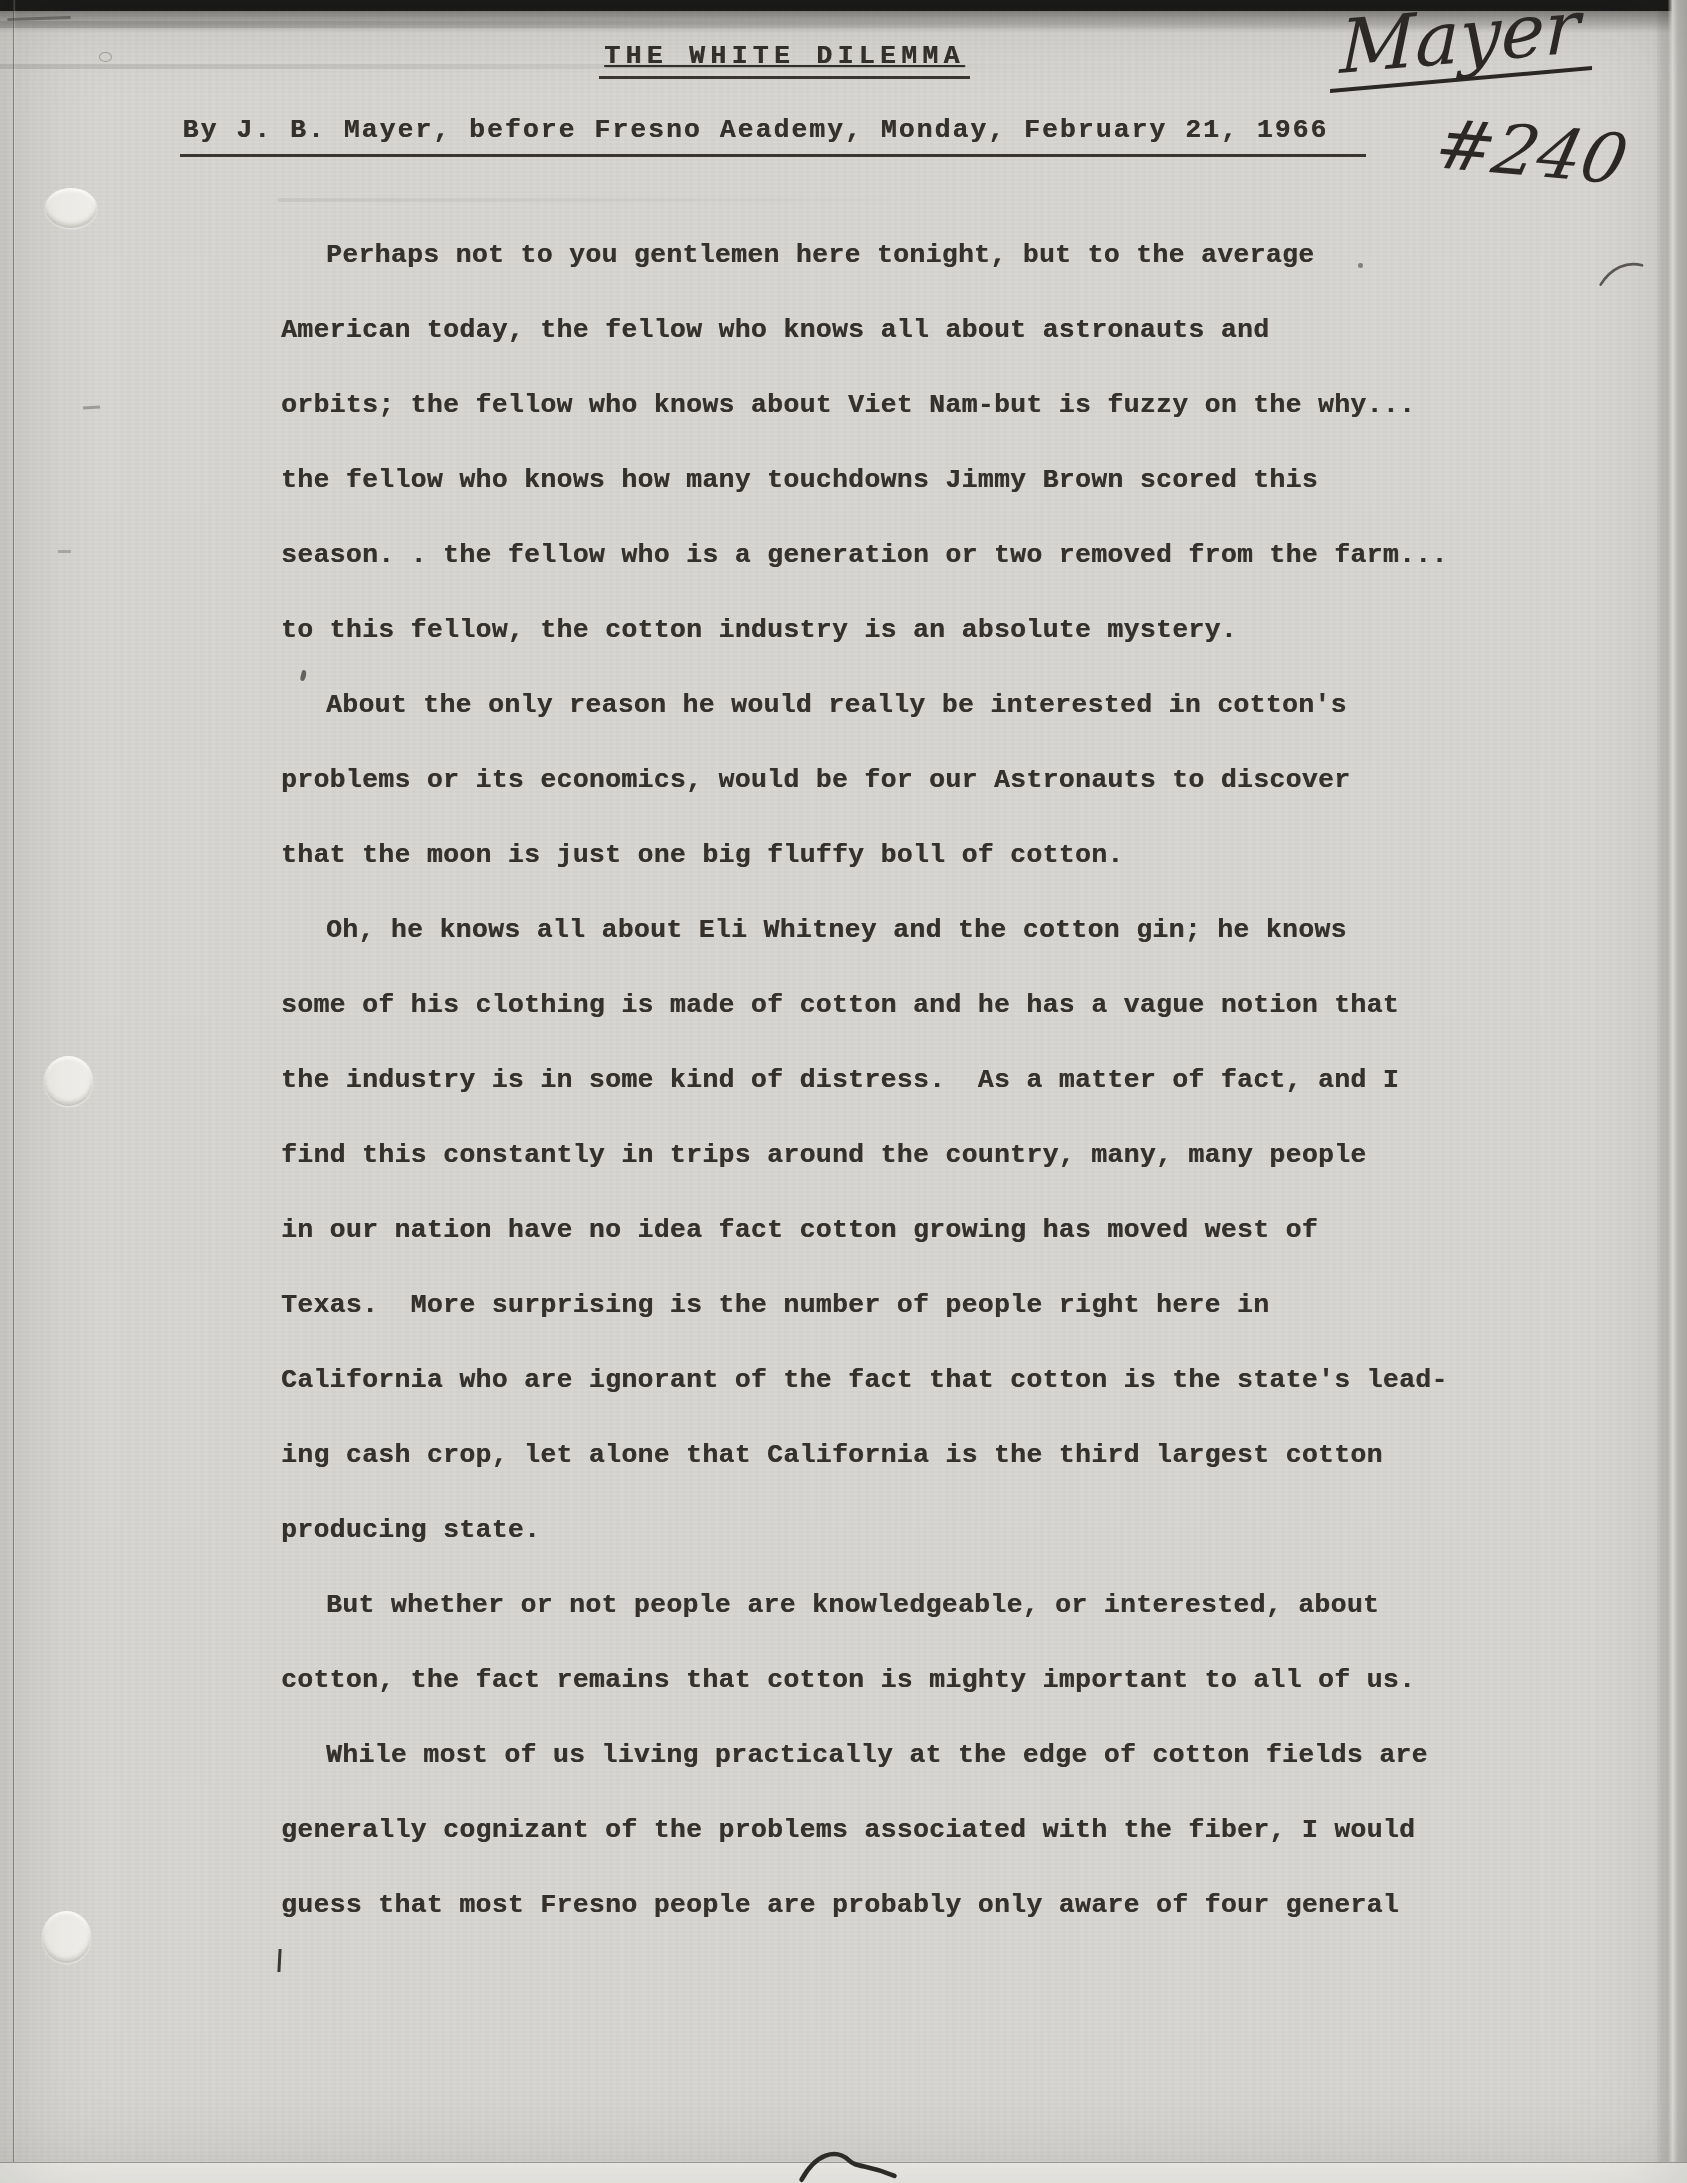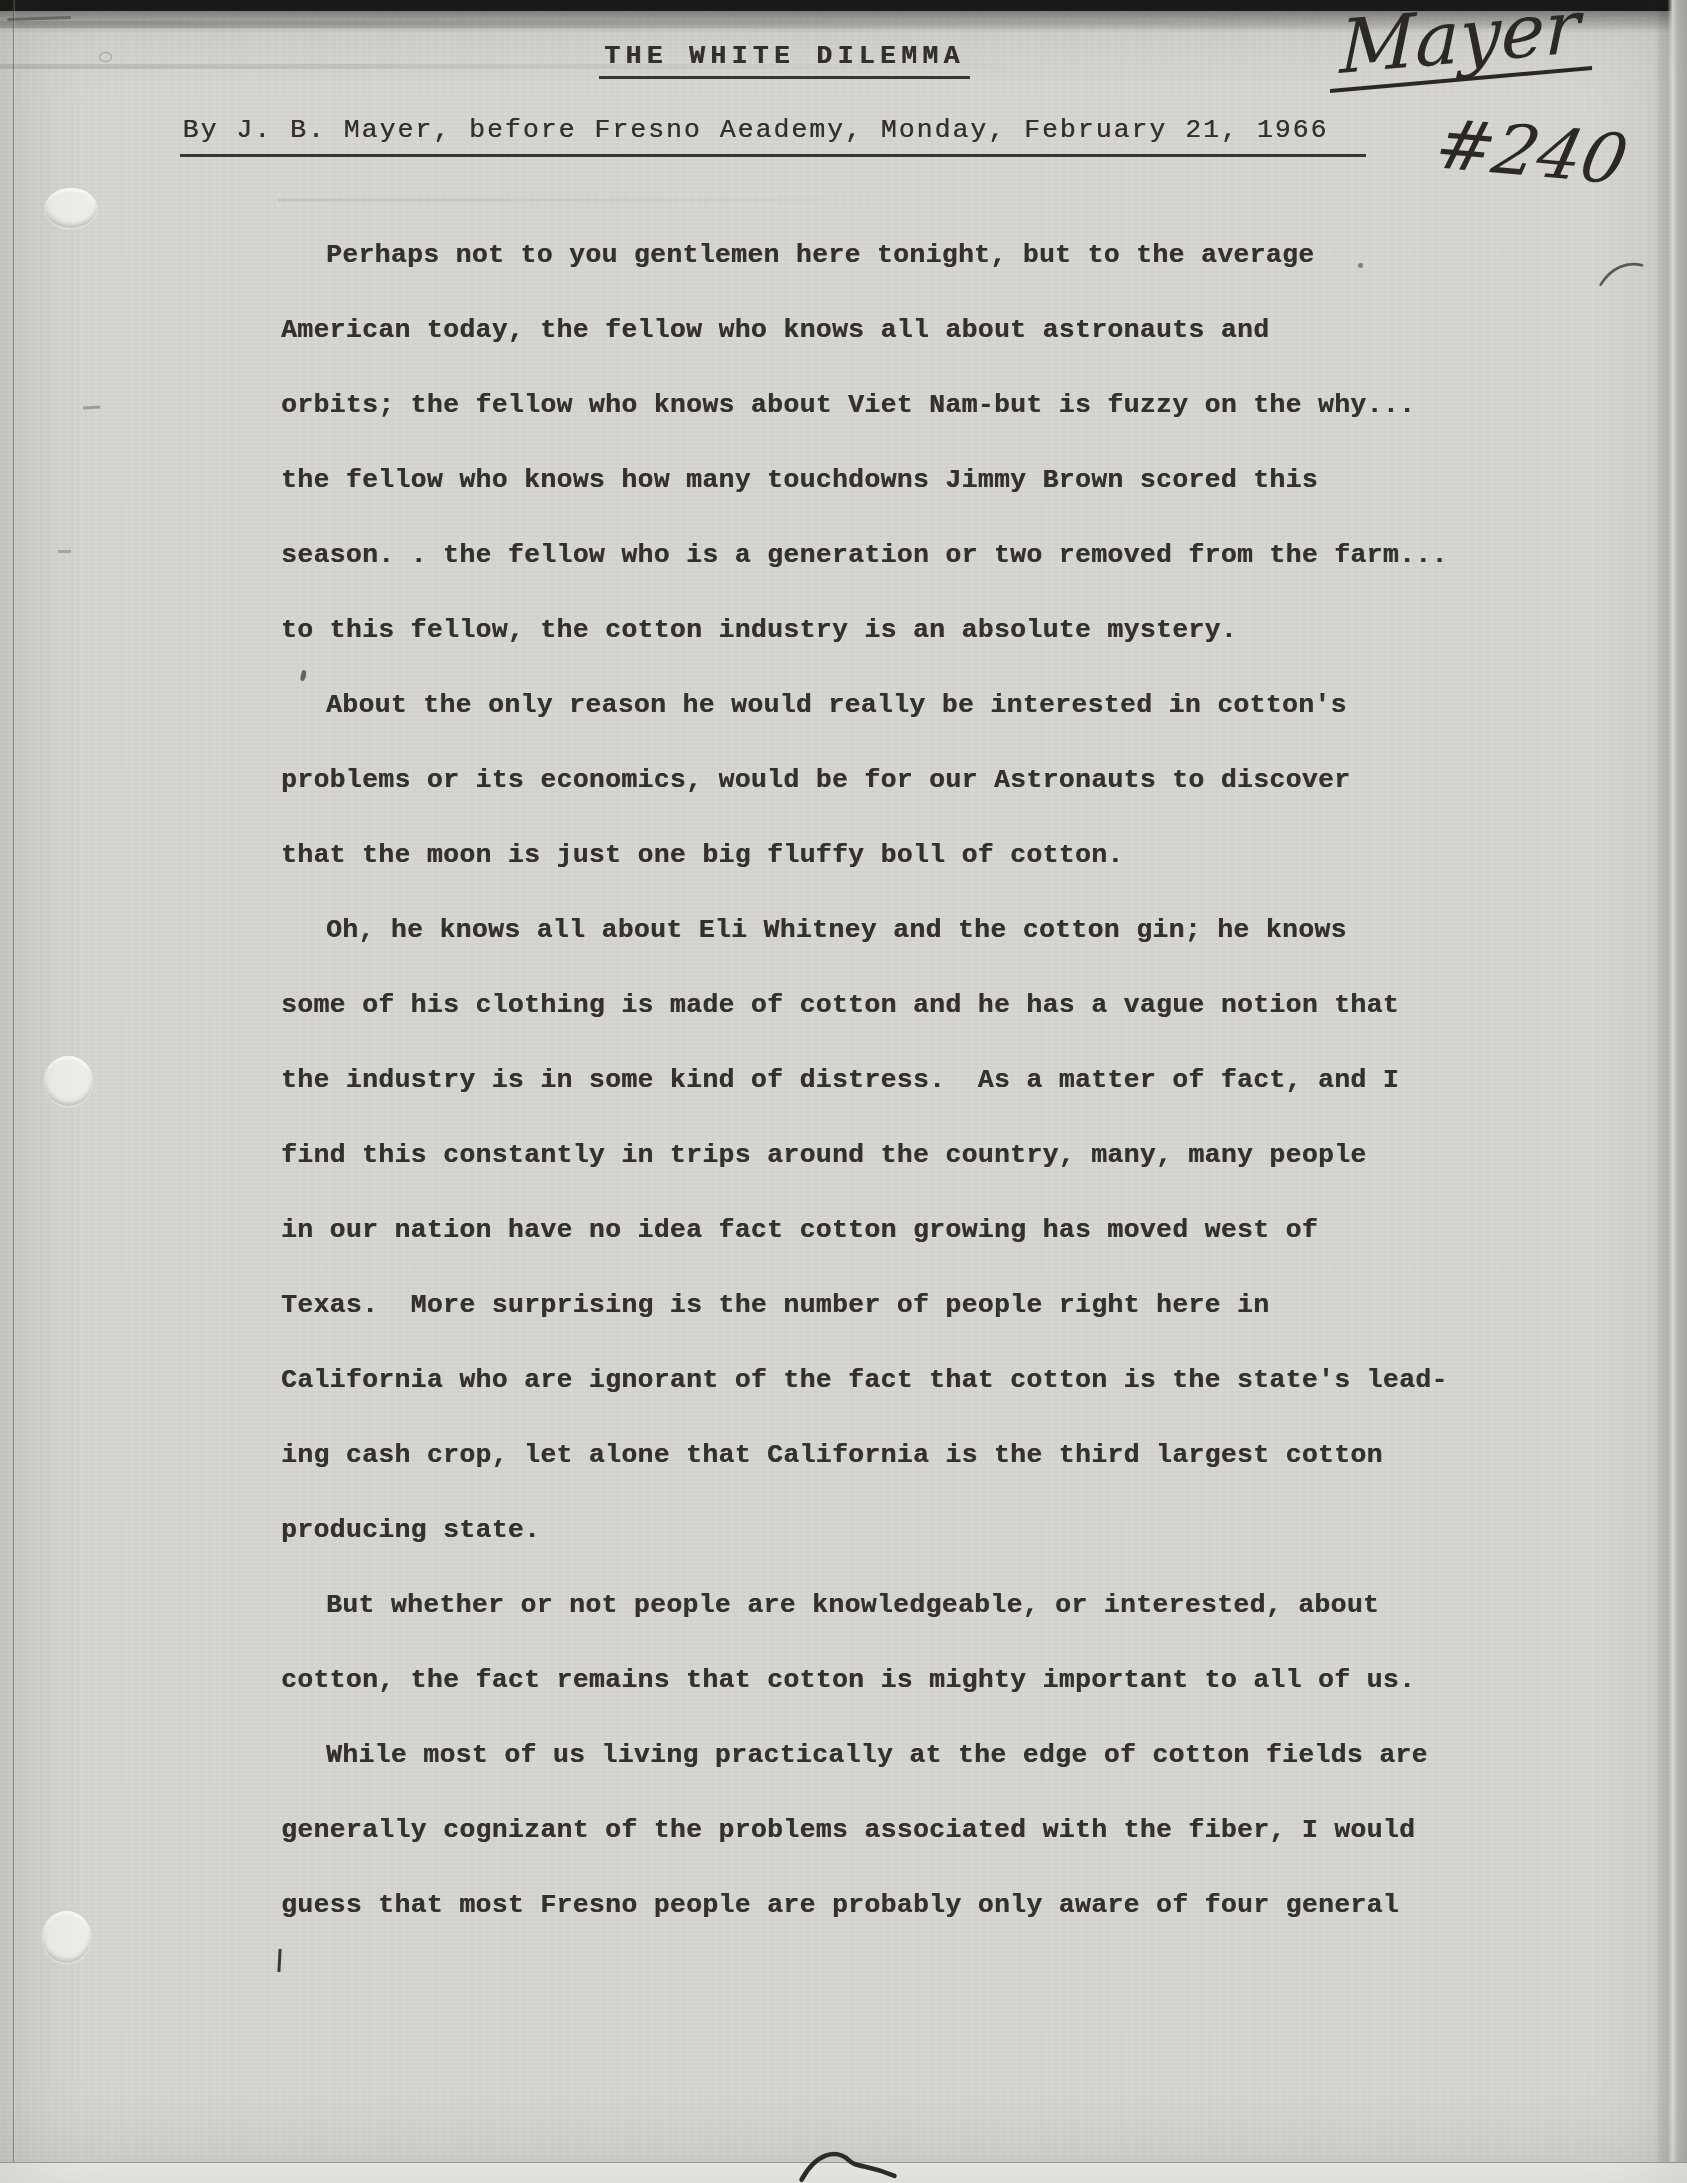--- a/index.html
+++ b/index.html
@@ -46,24 +46,25 @@
                0 1.3px 2px rgba(255,255,255,.5);}
   .hole.h1{left:45px;top:188px;width:52px;height:40px;}
   .hole.h2{left:44px;top:1056px;width:49px;height:50px;}
   .hole.h3{left:42px;top:1911px;width:49px;height:52px;}
   
   .title{
     position:absolute;left:599px;top:42px;
     font-size:26.5px;font-weight:bold;line-height:29px;letter-spacing:5.3px;
     white-space:pre;padding:0 5.3px 5.3px 5.3px;border-bottom:3.3px solid #3a3733;
     text-shadow:0.4px 0.2px 0.3px rgba(46,42,38,.8);
+    text-decoration:underline;
   }
   .byline{
     position:absolute;left:180px;top:116px;
-    font-size:26.5px;font-weight:normal;line-height:29px;letter-spacing:2px;
+    font-size:26.5px;font-weight:bold;line-height:29px;letter-spacing:2px;
     white-space:pre;padding:0 38px 9.3px 2.6px;border-bottom:3.3px solid #3a3733;
     text-shadow:0.4px 0.2px 0.3px rgba(46,42,38,.8);
   }
   .body-text{position:absolute;left:281px;top:218px;width:1297px;font-size:26.5px;}
   .body-text .line{
     height:75px;line-height:75px;white-space:pre;letter-spacing:0.3px;
     text-shadow:0.4px 0.2px 0.3px rgba(46,42,38,.75);
     font-weight:bold;
   }
   .body-text .line.indent{padding-left:45px;}

